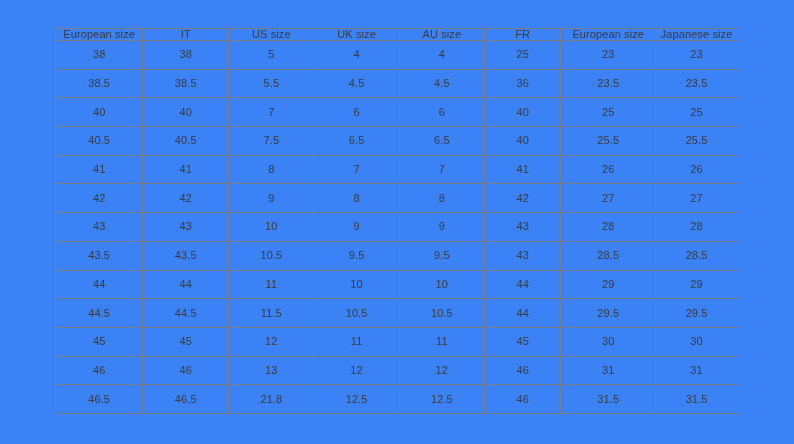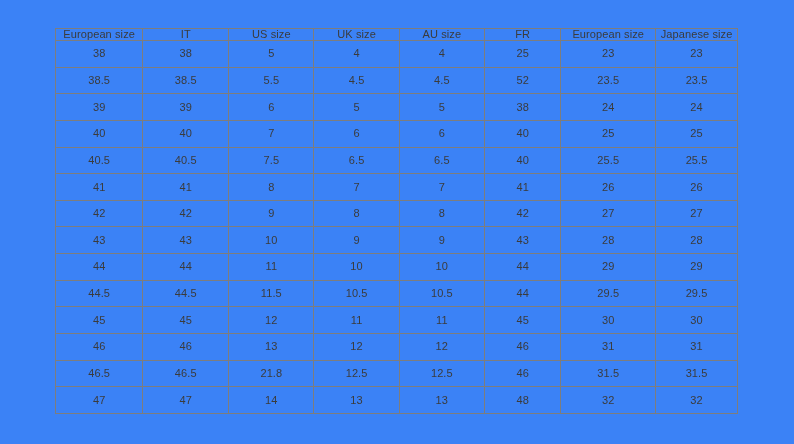--- a/index.html
+++ b/index.html
@@ -92,33 +92,23 @@
             <td>25</td>
             <td>23</td>
             <td>23</td>
           </tr>
           <tr>
             <td>38.5</td>
             <td>38.5</td>
             <td>5.5</td>
             <td>4.5</td>
             <td>4.5</td>
-            <td>52</td>
+            <td>36</td>
             <td>23.5</td>
             <td>23.5</td>
-          </tr>
-          <tr>
-            <td>39</td>
-            <td>39</td>
-            <td>6</td>
-            <td>5</td>
-            <td>5</td>
-            <td>38</td>
-            <td>24</td>
-            <td>24</td>
           </tr>
           <tr>
             <td>40</td>
             <td>40</td>
             <td>7</td>
             <td>6</td>
             <td>6</td>
             <td>40</td>
             <td>25</td>
             <td>25</td>
@@ -157,20 +147,30 @@
             <td>43</td>
             <td>43</td>
             <td>10</td>
             <td>9</td>
             <td>9</td>
             <td>43</td>
             <td>28</td>
             <td>28</td>
           </tr>
           <tr>
+            <td>43.5</td>
+            <td>43.5</td>
+            <td>10.5</td>
+            <td>9.5</td>
+            <td>9.5</td>
+            <td>43</td>
+            <td>28.5</td>
+            <td>28.5</td>
+          </tr>
+          <tr>
             <td>44</td>
             <td>44</td>
             <td>11</td>
             <td>10</td>
             <td>10</td>
             <td>44</td>
             <td>29</td>
             <td>29</td>
           </tr>
           <tr>
@@ -206,26 +206,16 @@
           <tr>
             <td>46.5</td>
             <td>46.5</td>
             <td>21.8</td>
             <td>12.5</td>
             <td>12.5</td>
             <td>46</td>
             <td>31.5</td>
             <td>31.5</td>
           </tr>
-          <tr>
-            <td>47</td>
-            <td>47</td>
-            <td>14</td>
-            <td>13</td>
-            <td>13</td>
-            <td>48</td>
-            <td>32</td>
-            <td>32</td>
-          </tr>
         </tbody>
     </table>
   </div>
 </div>
 
 </body></html>

